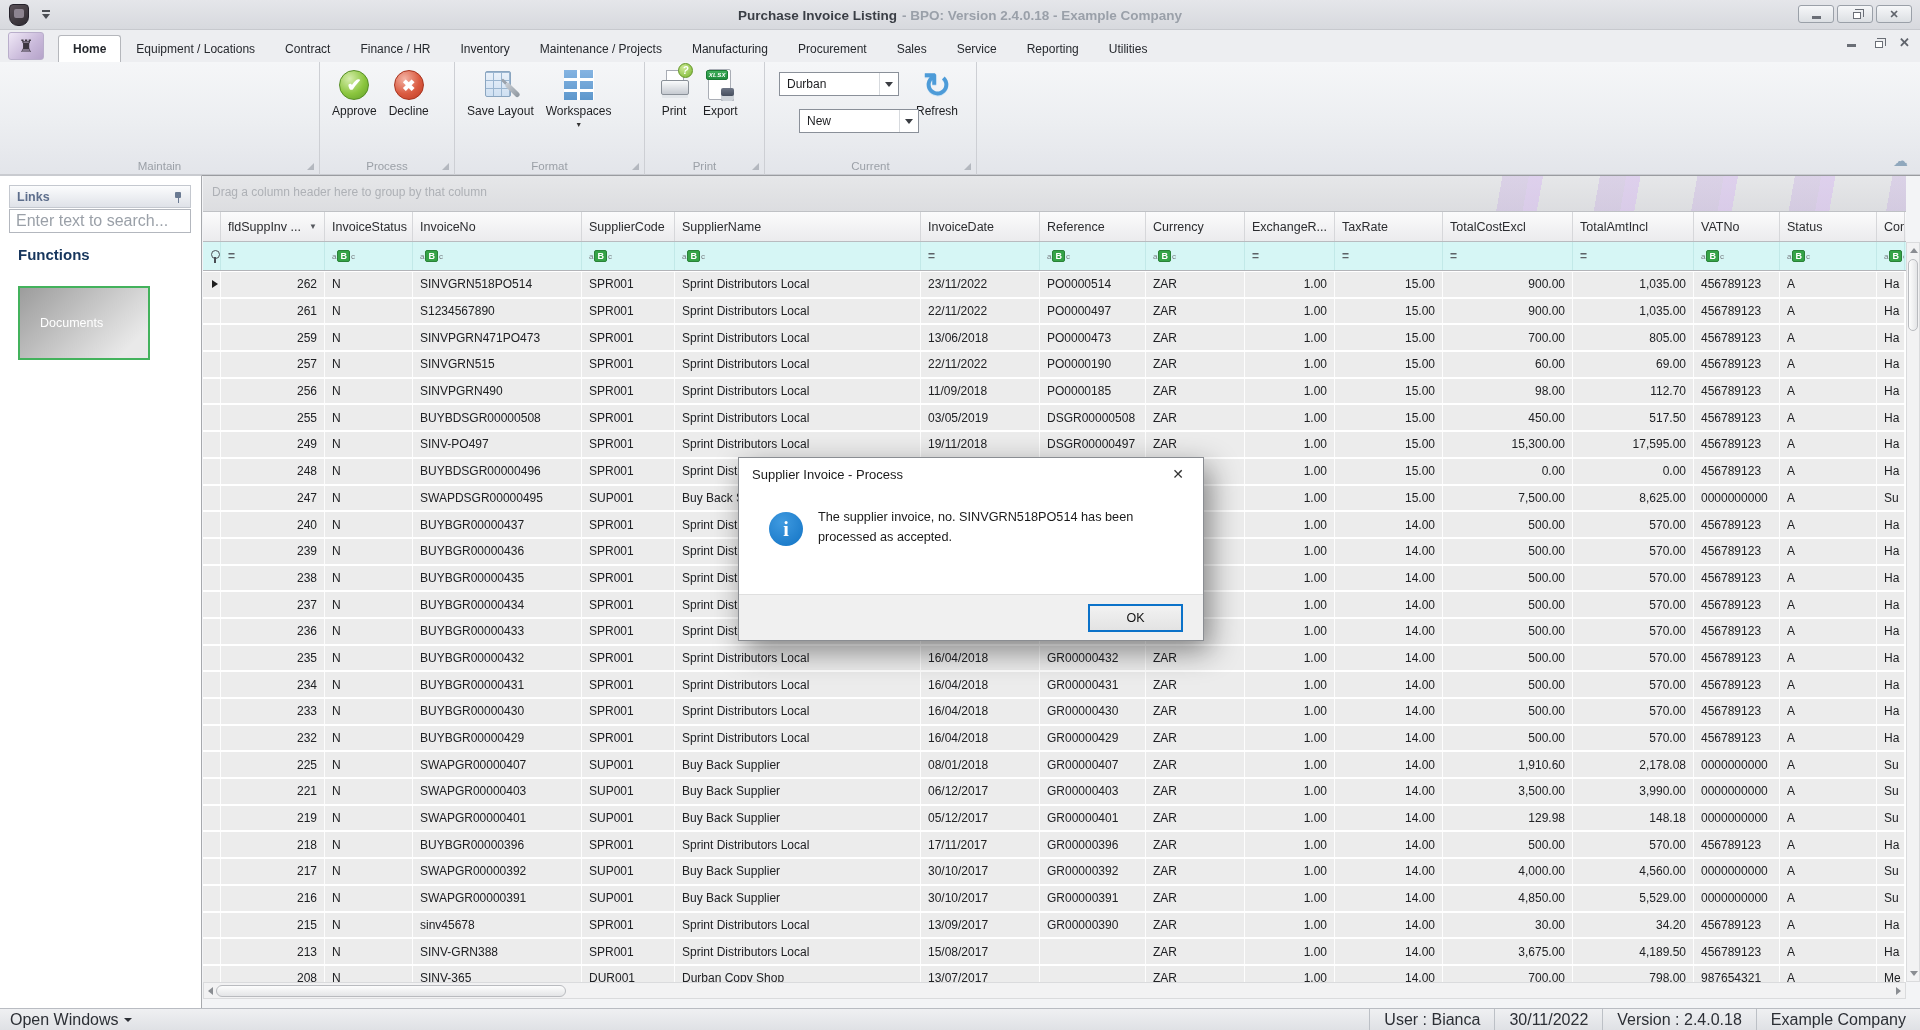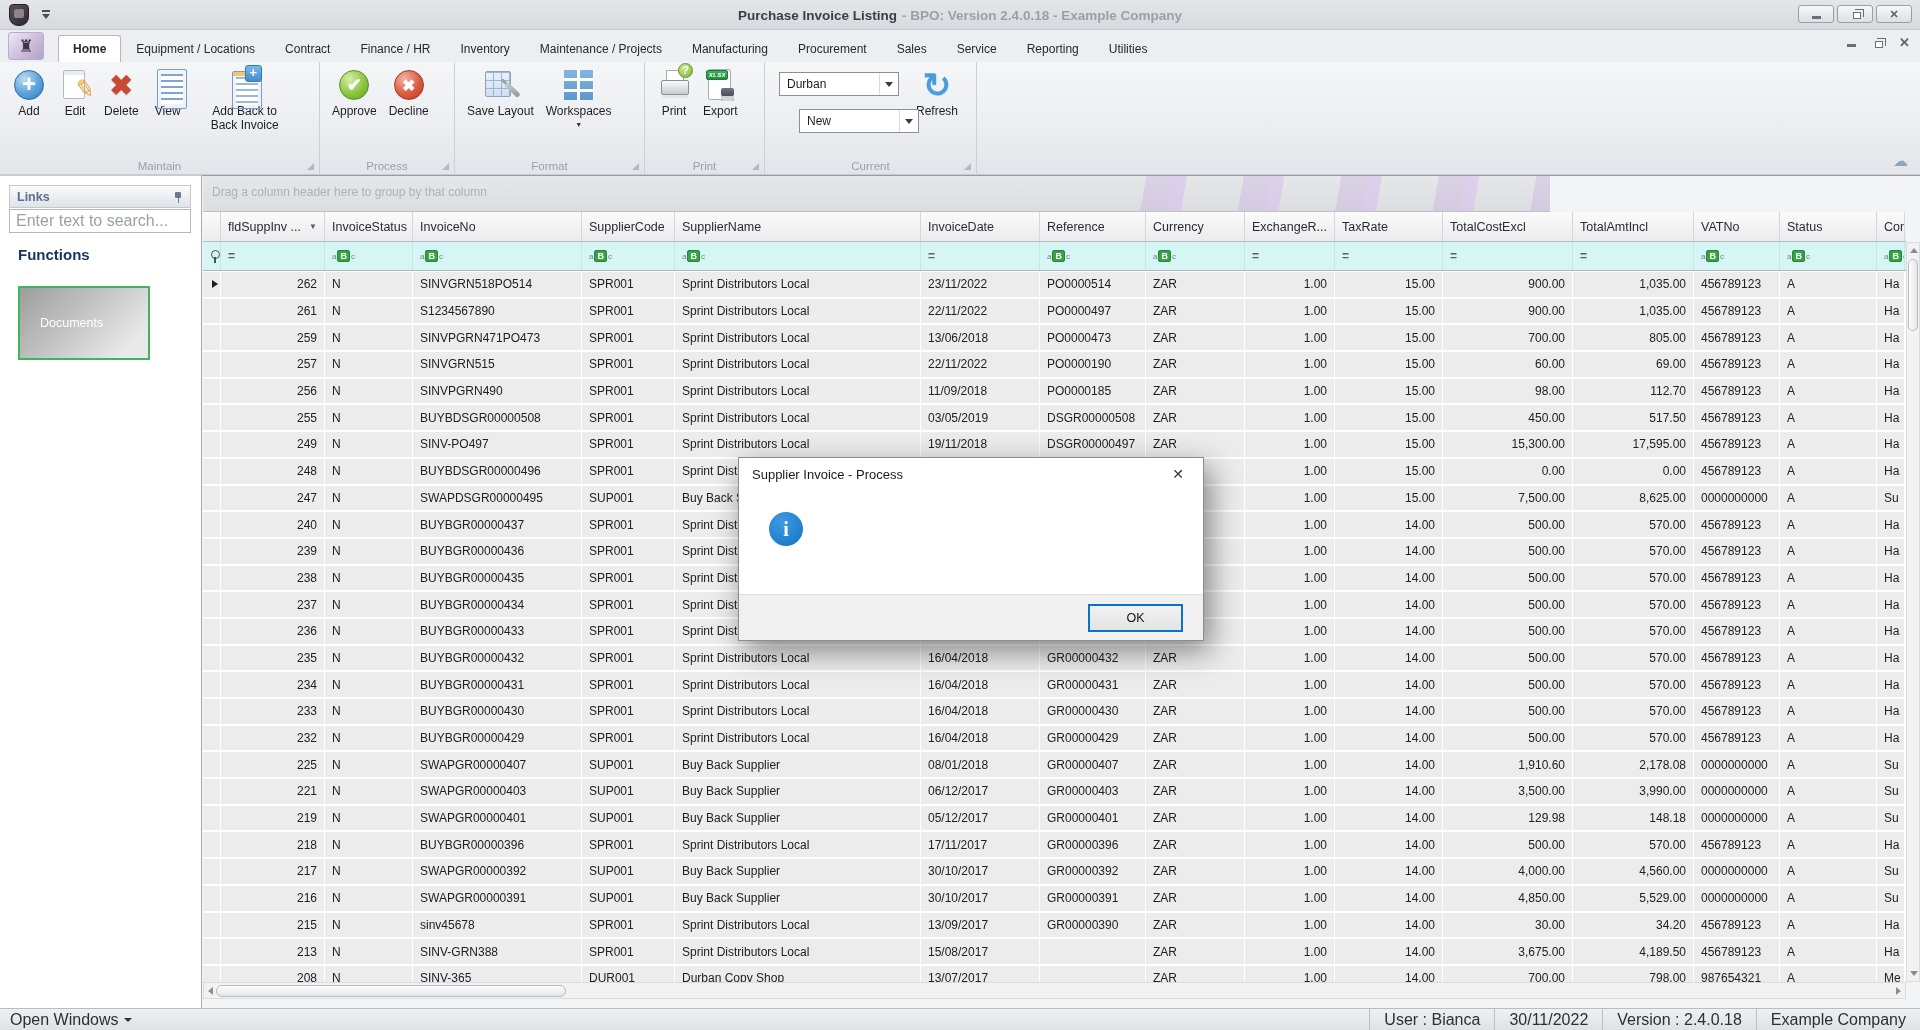--- a/index.html
+++ b/index.html
@@ -135,21 +135,21 @@
   .mag-icon{position:relative;width:16px;height:16px;margin-right:4px;}
   .mag-icon:before{content:"";position:absolute;left:2px;top:2px;width:7px;height:7px;border:1.6px solid #6d7278;border-radius:50%;}
   .mag-icon:after{content:"";position:absolute;left:10px;top:10px;width:4px;height:1.8px;background:#6d7278;transform:rotate(45deg);}
   .functions-title{position:absolute;left:18px;top:70px;font-size:15px;font-weight:bold;color:#17365d;}
   .doc-tile{position:absolute;left:18px;top:110px;width:132px;height:74px;border:2px solid #43b25c;
     background:linear-gradient(135deg,#9c9c9c,#e9e9e9 85%);}
   .doc-tile span{position:absolute;left:20px;top:28px;color:#fff;font-size:12.5px;}
 
   
   .gridwrap{position:absolute;left:202px;top:0;width:1718px;height:833px;background:#f3f4f6;border-top:1px solid #9a9ca0;}
-  .groupby{position:absolute;left:1px;top:0;width:1347px;height:36px;background:linear-gradient(#e6e7e9,#dcdde0);
+  .groupby{position:absolute;left:1px;top:0;width:1703px;height:36px;background:linear-gradient(#e6e7e9,#dcdde0);
     border-bottom:1px solid #bfc1c5;overflow:hidden;}
   .groupby .hint{position:absolute;left:9px;top:9px;font-size:12px;color:#aeb1b6;}
   .deco{position:absolute;right:0;top:0;width:430px;height:36px;
     background:repeating-linear-gradient(100deg,transparent 0 26px,rgba(189,155,224,.28) 26px 52px,rgba(214,186,240,.5) 52px 66px,rgba(255,255,255,.0) 66px 96px);}
   .hdr-row,.flt-row{position:absolute;left:1px;width:1703px;display:flex;}
   .hdr-row{top:36px;height:30px;background:linear-gradient(#fbfbfc,#ebebed);border-bottom:1px solid #b9bbbf;}
   .hcell{height:100%;display:flex;align-items:center;padding:0 7px;font-size:12.5px;color:#2b2c2f;
     border-right:1px solid #d6d7da;overflow:hidden;white-space:nowrap;}
   .hcell .sort{margin-left:auto;font-size:8px;color:#55585e;padding-left:4px;}
   .flt-row{top:66px;height:29px;background:#d6f6f5;border-bottom:1px solid #b2b4b8;}
@@ -248,43 +248,20 @@
       <span class="glyph-restore"></span>
       <span class="glyph-x">✕</span>
     </div>
   </div>
 
   <div class="ribbon" id="ribbon">
     <span class="ribbon-collapse">☁</span>
   <div class="rgroup" style="left: 0px; width: 320px;">
         <div class="rgroup-label">Maintain</div>
         <div class="rlauncher"></div>
-        <div class="rbuttons">
-          <div class="rbtn">
-            <div class="ico ico-add"></div>
-            <div class="rbtn-label">Add</div>
-          </div>
-          <div class="rbtn">
-            <div class="ico ico-edit"></div>
-            <div class="rbtn-label">Edit</div>
-          </div>
-          <div class="rbtn">
-            <div class="ico ico-delete"></div>
-            <div class="rbtn-label">Delete</div>
-          </div>
-          <div class="rbtn">
-            <div class="ico ico-view"></div>
-            <div class="rbtn-label">View</div>
-          </div>
-          <div class="rbtn" style="width: 104px;">
-            <div class="ico ico-addback"></div>
-            <div class="rbtn-label">Add Back to
-Back Invoice</div>
-          </div>
-        </div>
       </div>
       <div class="rgroup" style="left: 320px; width: 135px;">
         <div class="rgroup-label">Process</div>
         <div class="rlauncher"></div>
         <div class="rbuttons">
           <div class="rbtn">
             <div class="ico ico-approve"></div>
             <div class="rbtn-label">Approve</div>
           </div>
           <div class="rbtn">
@@ -1018,19 +995,20 @@
       </div>
   </div>
 
   <div class="dialog">
     <div class="dlg-title">
       <span>Supplier Invoice - Process</span>
       <span class="dlg-close">✕</span>
     </div>
     <div class="dlg-body">
       <div class="info-icon"></div>
+      <div class="dlg-msg">The supplier invoice, no. SINVGRN518PO514 has been processed as accepted.</div>
     </div>
     <div class="dlg-footer">
       <div class="ok-btn">OK</div>
     </div>
   </div>
 
 </div>
 
 </body></html>

